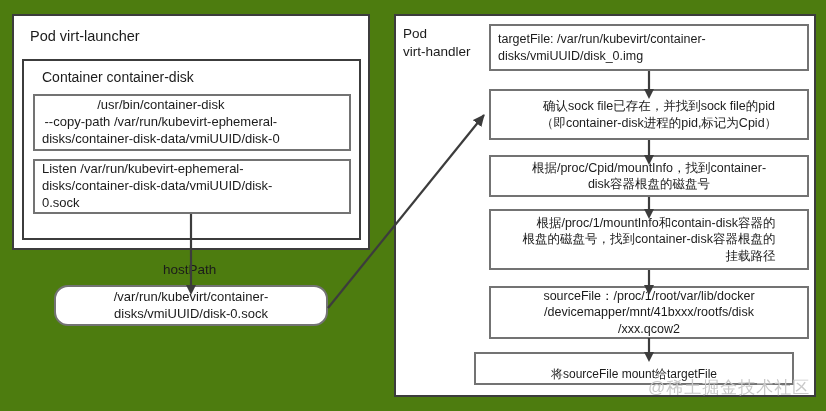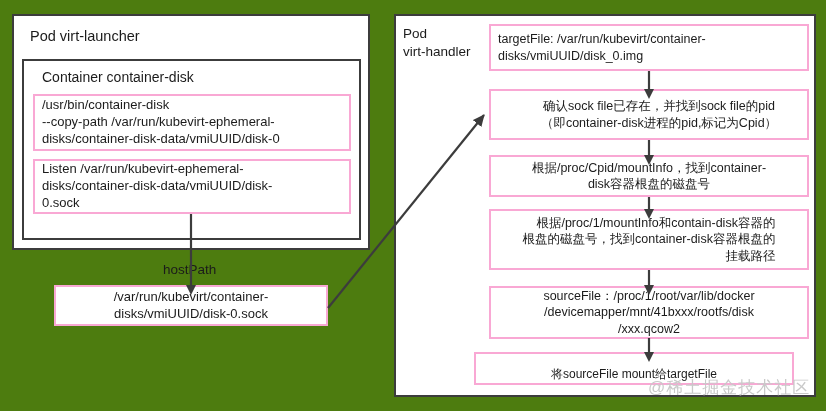--- a/index.html
+++ b/index.html
@@ -21,21 +21,21 @@
   
   .panel {
     position: absolute;
     background: #ffffff;
     border: 2px solid #3c3c3c;
     box-sizing: border-box;
   }
   .box {
     position: absolute;
     background: #ffffff;
-    border: 2px solid #f9a8d4;
+    border: 2px solid #737373;
     box-sizing: border-box;
     display: flex;
     align-items: center;
     justify-content: center;
     text-align: center;
     line-height: 1.30;
     color: #1b1b1b;
   }
   .box.left-text {
     justify-content: flex-start;
@@ -64,28 +64,30 @@
   #container-disk {
     left: 22px;  top: 59px;  width: 339px; height: 181px;
     border-width: 2px;
   }
   #label-container-disk {
     left: 33px; top: 68px; font-size: 14px; margin-left: 9px;
   }
   #box-copy-path {
     left: 33px;  top: 94px;  width: 318px; height: 57px;
     font-size: 13px;
+    text-align: center;
   }
   #box-listen {
     left: 33px;  top: 159px; width: 318px; height: 55px;
     font-size: 13px;
   }
   #box-hostpath-sock {
     left: 54px;  top: 285px; width: 274px; height: 41px;
     font-size: 13px;
+    border-radius: 14px;
   }
   #label-hostpath {
     left: 163px; top: 261px; font-size: 13.5px;
   }
 
   
   #pod-handler {
     left: 394px; top: 14px;  width: 422px; height: 383px;
   }
   #label-pod-handler {

